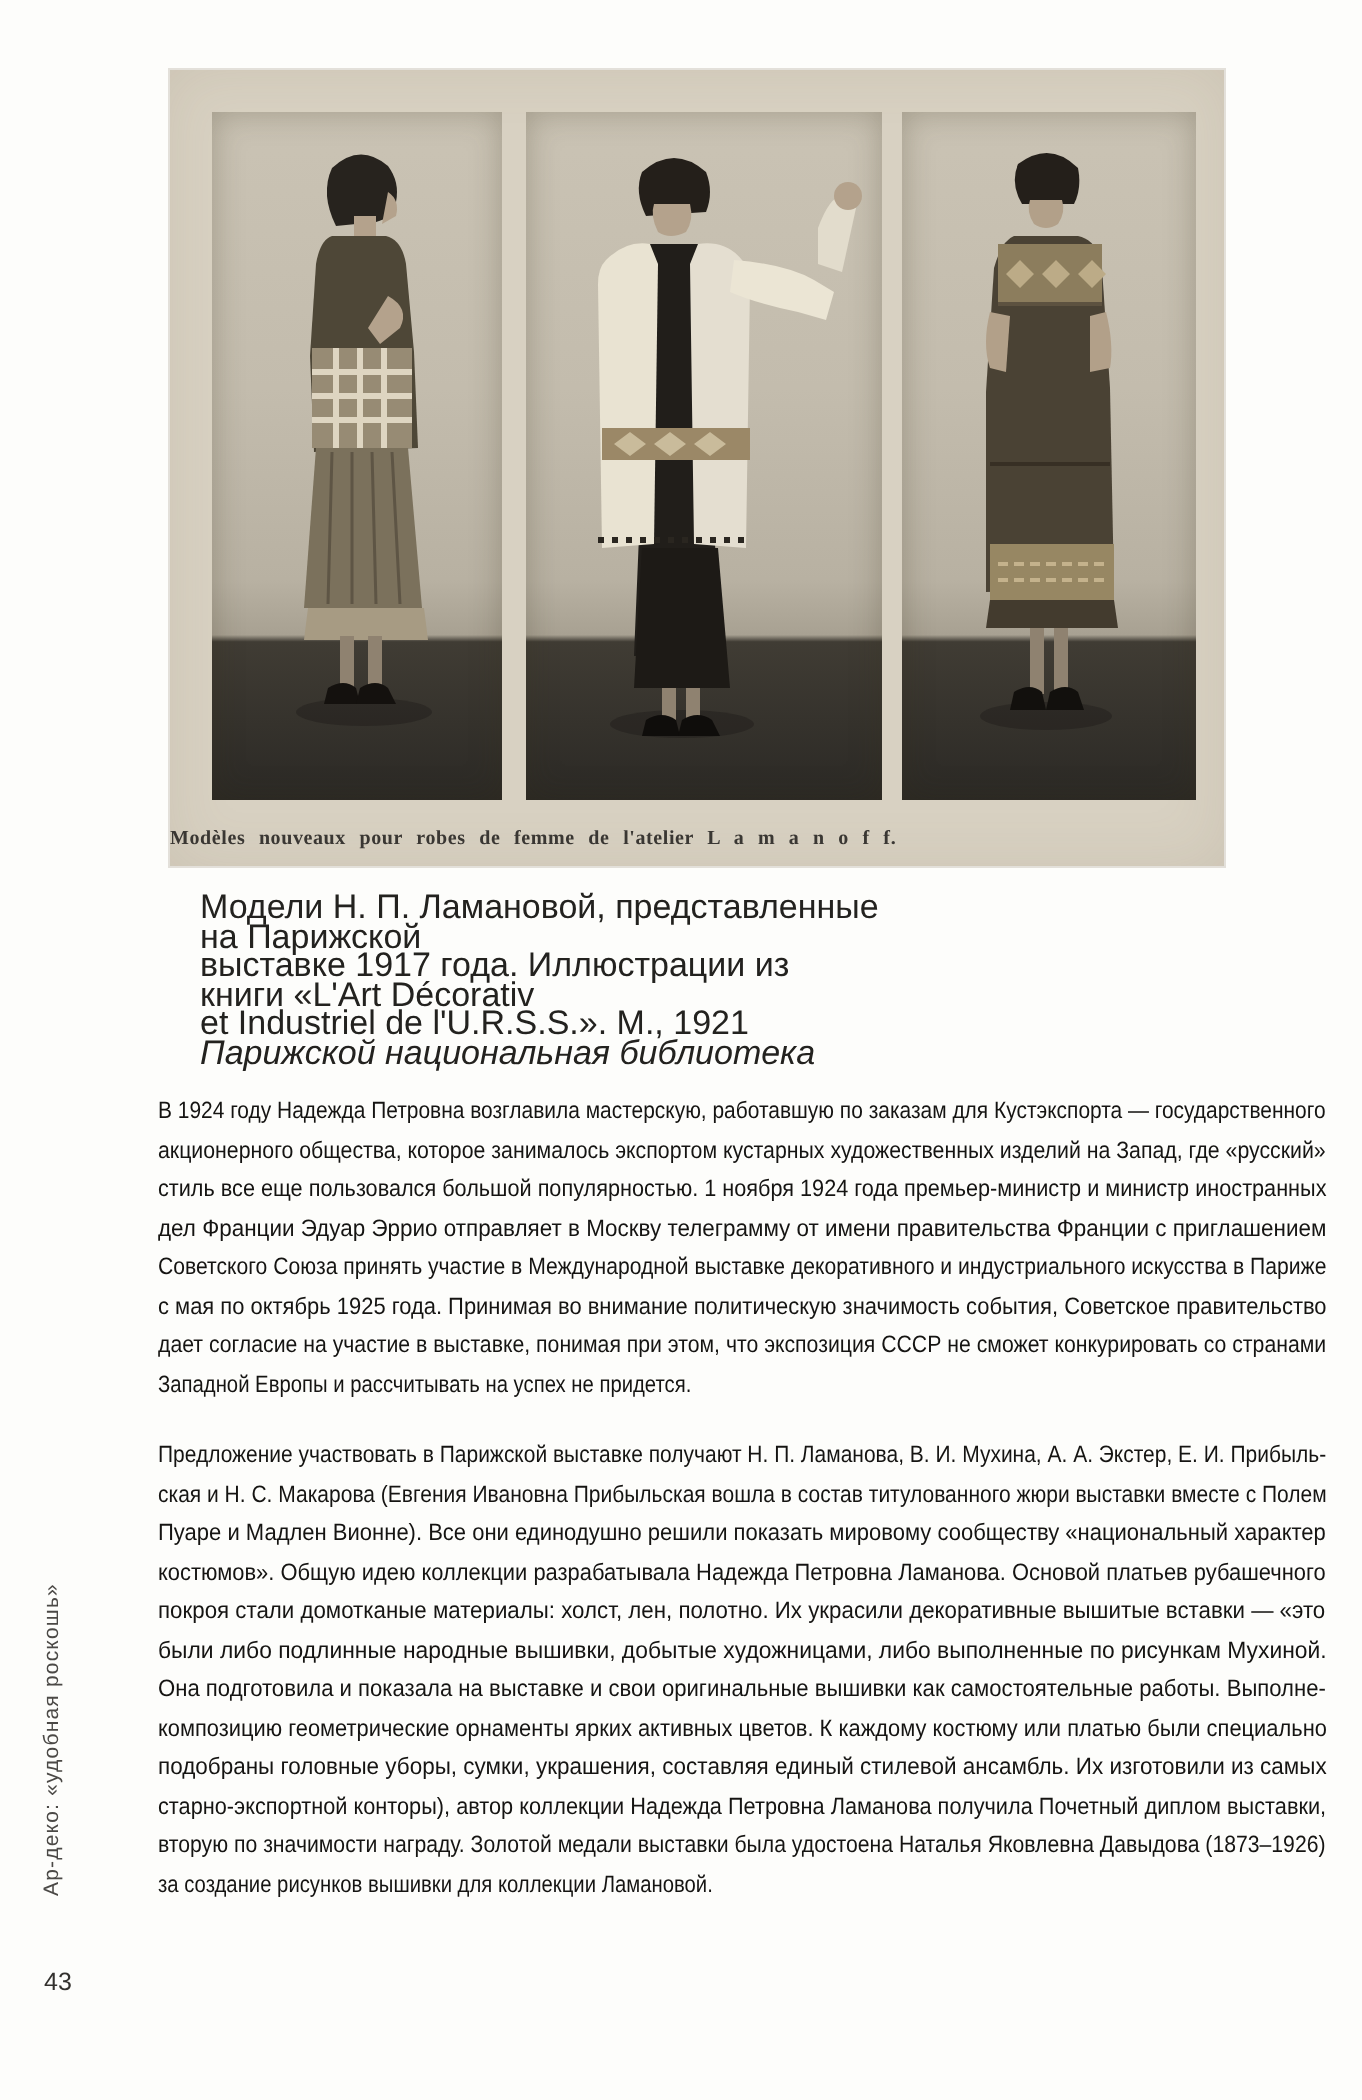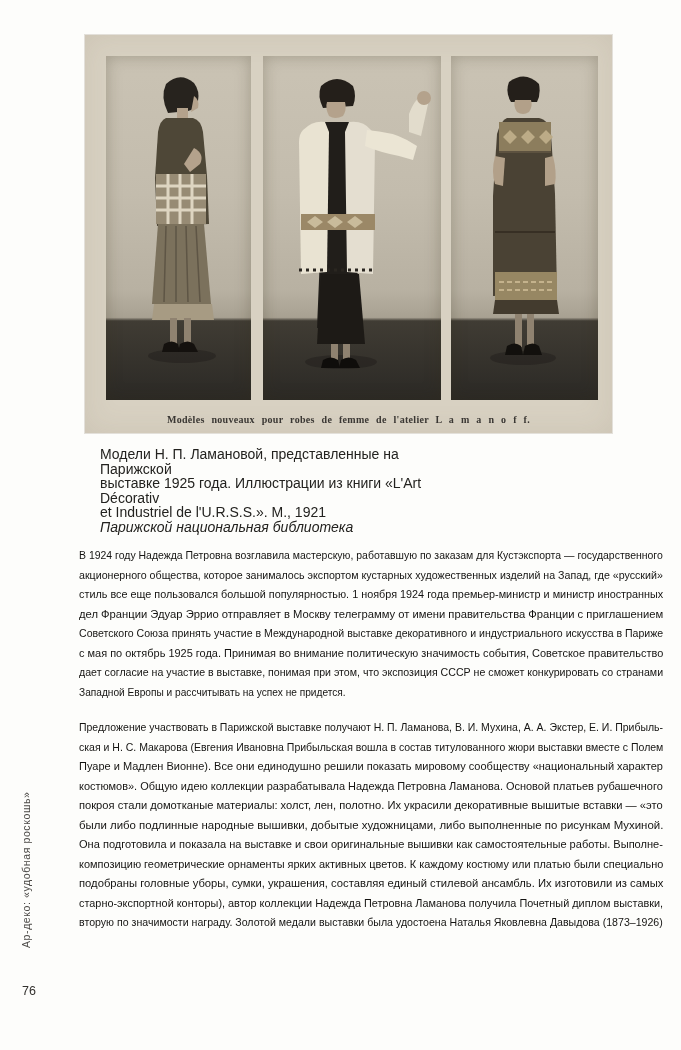--- a/index.html
+++ b/index.html
@@ -18,28 +18,28 @@
   .photo{
     position:absolute;top:21px;height:344px;
     background:linear-gradient(180deg,#cac3b4 0%,#c3bcad 40%,#b8b1a2 68%,#a8a192 76%,#403c34 77%,#2b2925 100%);
     box-shadow:inset 0 0 16px rgba(55,45,25,.28);
   }
   .photo svg{position:absolute;left:0;top:0;width:100%;height:100%;display:block;}
   .photo-1{left:21px;width:145px;}
   .photo-2{left:178px;width:178px;}
   .photo-3{left:366px;width:147px;}
   .panel-caption{
-    position:absolute;left:0;bottom:7px;width:100%;text-align:center;
+    position:absolute;left:0;bottom:7px;width:100%;
     font-family:"Liberation Serif",serif;font-size:10px;line-height:12px;
     color:#3a3733;word-spacing:4px;letter-spacing:.3px;font-weight:bold;
   }
   
   .fig-caption{
     position:absolute;left:100px;top:447px;width:340px;
-    font-size:14px;line-height:14.6px;color:#23221f;
+    font-size:17px;line-height:14.6px;color:#23221f;
   }
   .fig-caption .src{font-style:italic;}
   
   .article{
     position:absolute;left:79px;top:546px;width:584px;
     font-size:11.8px;color:#151412;
   }
   .para{margin:0 0 16px 0;}
   .tline{height:19.5px;white-space:nowrap;overflow:visible;}
   .tline > span{display:inline-block;white-space:pre;transform-origin:0 50%;line-height:19.5px;}
@@ -122,21 +122,21 @@
       <path d="M56 290 q8 -5 14 0 l2 9 -18 0z" fill="#12100d"></path>
       <path d="M74 290 q8 -5 14 0 l3 9 -19 0z" fill="#12100d"></path>
     </svg>
   </div>
 
   <div class="panel-caption">Modèles nouveaux pour robes de femme de l'atelier L a m a n o f f.</div>
 </div>
 
 <div class="fig-caption">
   <div>Модели Н. П. Ламановой, представленные на Парижской</div>
-  <div>выставке 1925 года. Иллюстрации из книги «L'Art Décorativ</div>
+  <div>выставке 1917 года. Иллюстрации из книги «L'Art Décorativ</div>
   <div>et Industriel de l'U.R.S.S.». М., 1921</div>
   <div class="src">Парижской национальная библиотека</div>
 </div>
 
 <div class="article">
   <div class="para">
       <div class="tline"><span style="transform: scaleX(0.887538);">В 1924 году Надежда Петровна возглавила мастерскую, работавшую по заказам для Кустэкспорта — государственного</span></div>
       <div class="tline"><span style="transform: scaleX(0.902628);">акционерного общества, которое занималось экспортом кустарных художественных изделий на Запад, где «русский»</span></div>
       <div class="tline"><span style="transform: scaleX(0.918239);">стиль все еще пользовался большой популярностью. 1 ноября 1924 года премьер-министр и министр иностранных</span></div>
       <div class="tline"><span style="transform: scaleX(0.95114);">дел Франции Эдуар Эррио отправляет в Москву телеграмму от имени правительства Франции с приглашением</span></div>
@@ -150,17 +150,18 @@
       <div class="tline"><span style="transform: scaleX(0.890244);">ская и Н. С. Макарова (Евгения Ивановна Прибыльская вошла в состав титулованного жюри выставки вместе с Полем</span></div>
       <div class="tline"><span style="transform: scaleX(0.932907);">Пуаре и Мадлен Вионне). Все они единодушно решили показать мировому сообществу «национальный характер</span></div>
       <div class="tline"><span style="transform: scaleX(0.928458);">костюмов». Общую идею коллекции разрабатывала Надежда Петровна Ламанова. Основой платьев рубашечного</span></div>
       <div class="tline"><span style="transform: scaleX(0.944984);">покроя стали домотканые материалы: холст, лен, полотно. Их украсили декоративные вышитые вставки — «это</span></div>
       <div class="tline"><span style="transform: scaleX(0.968491);">были либо подлинные народные вышивки, добытые художницами, либо выполненные по рисункам Мухиной.</span></div>
       <div class="tline"><span style="transform: scaleX(0.9374);">Она подготовила и показала на выставке и свои оригинальные вышивки как самостоятельные работы. Выполне-</span></div>
       <div class="tline"><span style="transform: scaleX(0.926984);">композицию геометрические орнаменты ярких активных цветов. К каждому костюму или платью были специально</span></div>
       <div class="tline"><span style="transform: scaleX(0.952692);">подобраны головные уборы, сумки, украшения, составляя единый стилевой ансамбль. Их изготовили из самых</span></div>
       <div class="tline"><span style="transform: scaleX(0.921136);">старно-экспортной конторы), автор коллекции Надежда Петровна Ламанова получила Почетный диплом выставки,</span></div>
       <div class="tline"><span style="transform: scaleX(0.898462);">вторую по значимости награду. Золотой медали выставки была удостоена Наталья Яковлевна Давыдова (1873–1926)</span></div>
+      <div class="tline"><span style="transform: scaleX(0.86);">за создание рисунков вышивки для коллекции Ламановой.</span></div>
     </div>
 </div>
 
 <div class="side-title">Ар-деко: «удобная роскошь»</div>
-<div class="page-number">76</div>
+<div class="page-number">43</div>
 
 </body></html>

